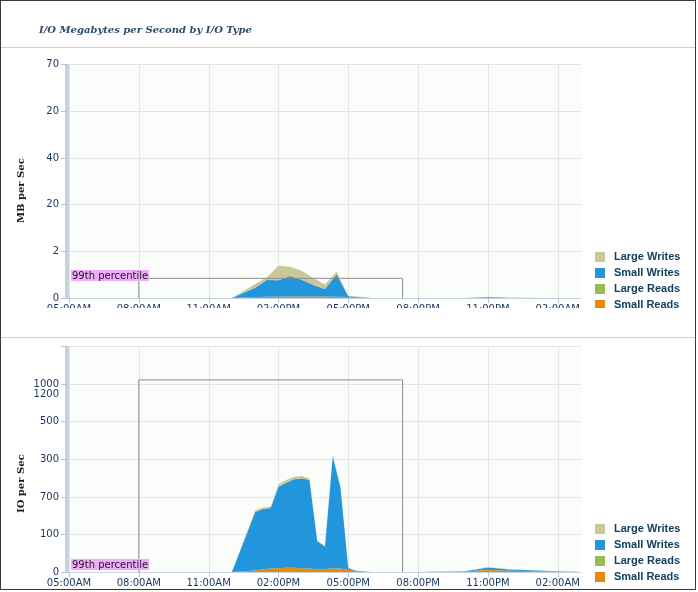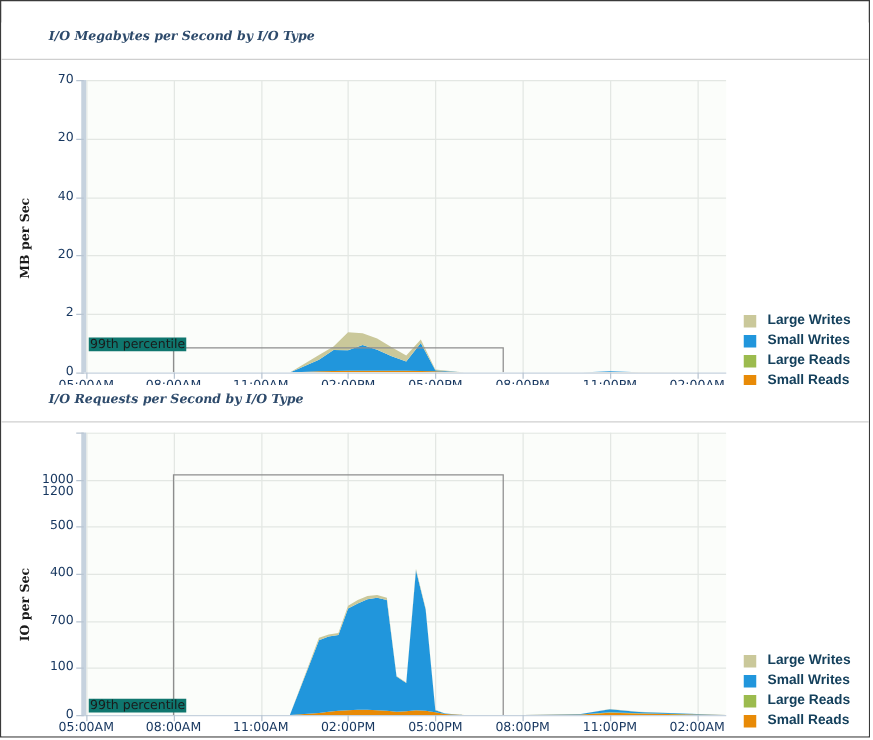--- a/index.html
+++ b/index.html
@@ -81,21 +81,21 @@
   .axis-title{
     position:absolute;
     font-family:"DejaVu Serif","Liberation Serif",serif;
     font-weight:bold;font-size:10px;color:#1a1a1a;
     transform:rotate(-90deg);transform-origin:left top;
     white-space:nowrap;
   }
   .pct-label{
     position:absolute;
     font-size:10px;color:#1a1a1a;
-    background:#0f766e;
+    background:#f0abfc;
     padding:0 1px;
     white-space:nowrap;
     font-family:"DejaVu Sans","Liberation Sans",sans-serif;
     text-align:right;
   }
 
   
   .legend{position:absolute;}
   .legend-row{position:relative;height:16px;}
   .legend-swatch{
@@ -195,21 +195,20 @@
         <span class="legend-text">Large Reads</span>
       </div>
       <div class="legend-row">
         <span class="legend-swatch" id="sw1d" style="background: rgb(232, 138, 6);"></span>
         <span class="legend-text">Small Reads</span>
       </div>
     </div>
   </div>
 
   <div class="panel" style="top:307px;height:283px;">
-    <div class="panel-title" style="top:6px;">I/O Requests per Second by I/O Type</div>
     <div class="panel-rule" style="top:29px;"></div>
 
     <div class="axis-title" style="left:14px;top:205px;">IO per Sec</div>
 
     <div class="plot" id="plot2" style="left:68px;top:38px;width:512px;height:226px;">
         <div class="gridline-h" style="top: 188px;"></div>
         <div class="gridline-h" style="top: 151px;"></div>
         <div class="gridline-h" style="top: 113px;"></div>
         <div class="gridline-h" style="top: 75px;"></div>
         <div class="gridline-h" style="top: 38px;"></div>
@@ -234,21 +233,21 @@
     <div class="axis-y-bar" style="left:64px;top:38px;height:226px;"></div>
     <div class="axis-x-line" style="left:64px;top:264px;width:516px;"></div>
 
     <div id="yticks2">
         <div class="ylabel-txt" style="left: 20px; width: 38px; top: 258px;">0</div>
         <div class="tick-y" style="left: 60px; top: 264px;"></div>
         <div class="ylabel-txt" style="left: 20px; width: 38px; top: 220.333px;">100</div>
         <div class="tick-y" style="left: 60px; top: 226px;"></div>
         <div class="ylabel-txt" style="left: 20px; width: 38px; top: 182.667px;">700</div>
         <div class="tick-y" style="left: 60px; top: 189px;"></div>
-        <div class="ylabel-txt" style="left: 20px; width: 38px; top: 145px;">400</div>
+        <div class="ylabel-txt" style="left: 20px; width: 38px; top: 145px;">300</div>
         <div class="tick-y" style="left: 60px; top: 151px;"></div>
         <div class="ylabel-txt" style="left: 20px; width: 38px; top: 107.333px;">500</div>
         <div class="tick-y" style="left: 60px; top: 113px;"></div>
         <div class="ylabel-txt" style="left: 20px; width: 38px; top: 69.6667px;">1000</div>
         <div class="tick-y" style="left: 60px; top: 76px;"></div>
         <div class="ylabel-txt" style="left: 20px; width: 38px; top: 32px; margin-top: 48px;">1200</div>
         <div class="tick-y" style="left: 60px; top: 38px;"></div>
       </div>
     <div id="xticks2">
         <div class="xlabel-txt" style="left: 34px; width: 68px; top: 269px;">05:00AM</div>

